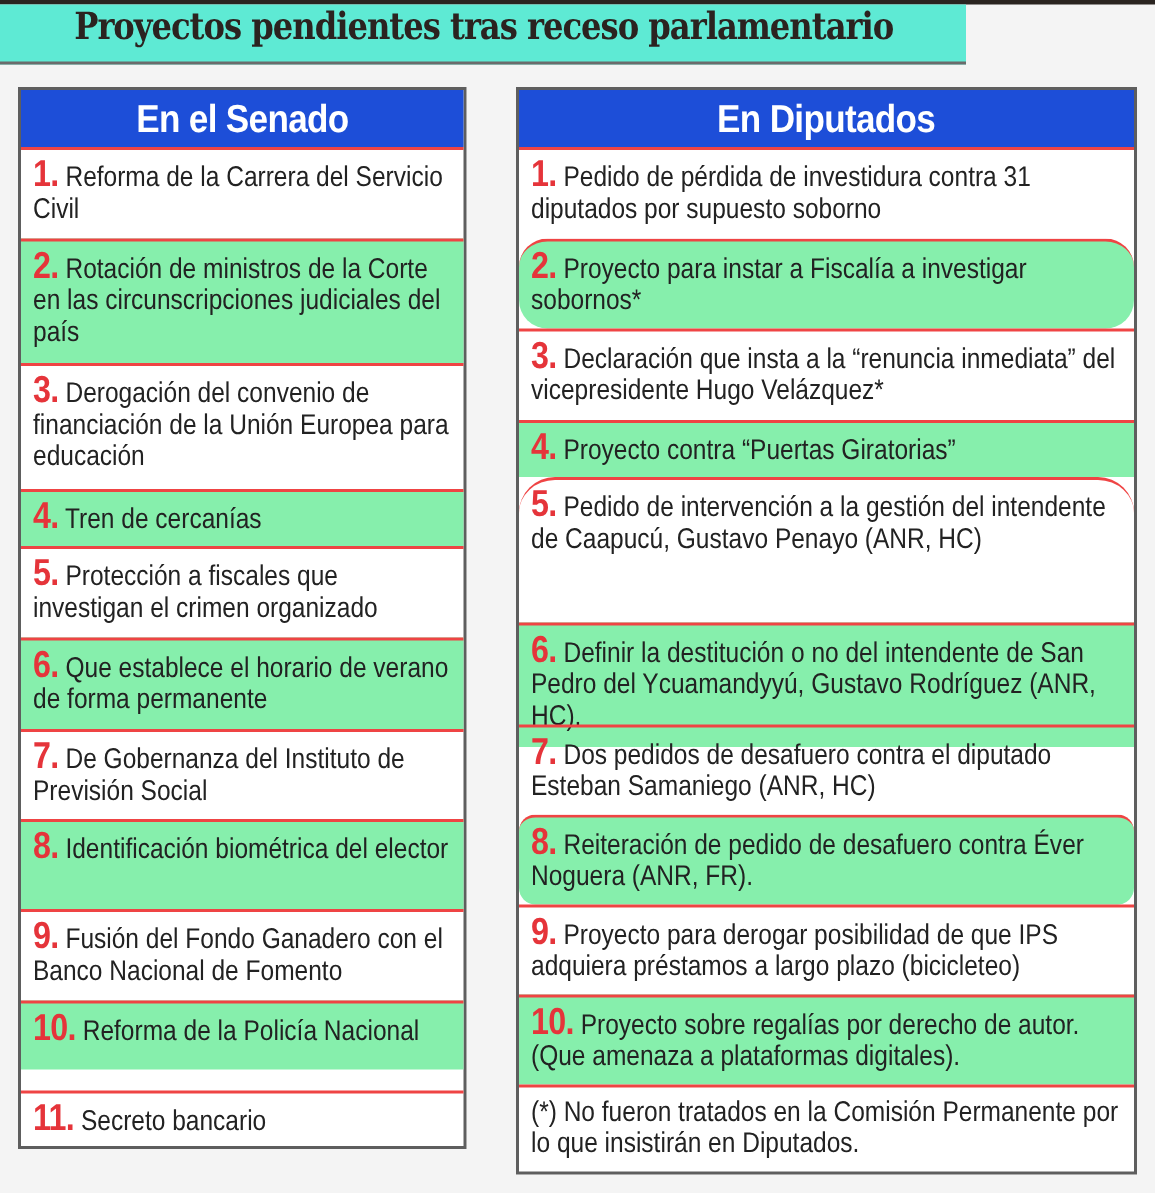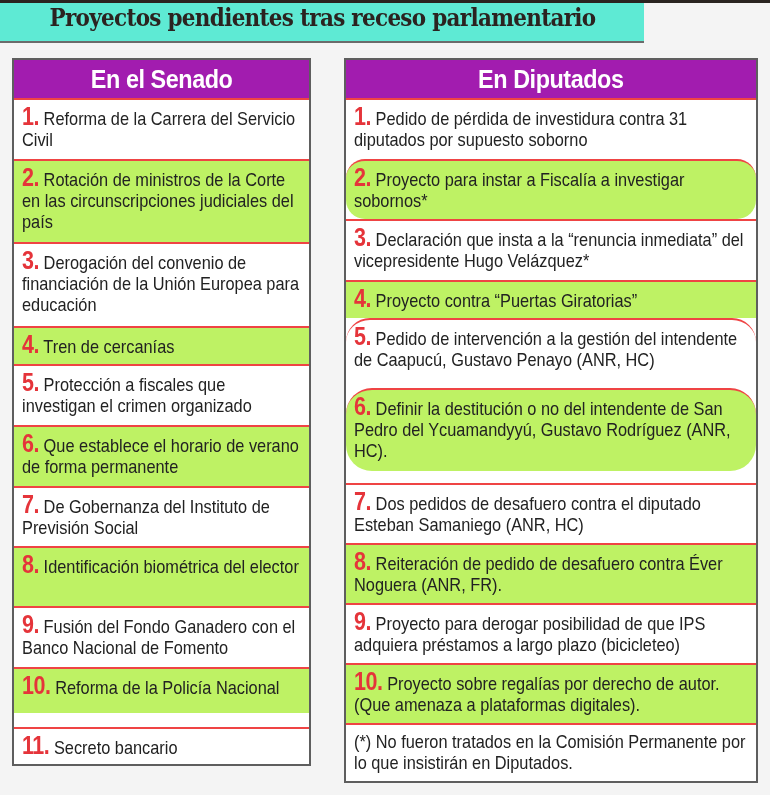--- a/index.html
+++ b/index.html
@@ -31,39 +31,39 @@
     }
     .panel {
       position: absolute;
       background: #ffffff;
       border: 2px solid #5e5e5e;
     }
     .panel.senado { left: 12px; top: 58px; width: 299px; height: 708px; }
     .panel.diputados { left: 344px; top: 58px; width: 414px; height: 725px; }
     .panel-header {
       position: absolute; left: 0; top: 0; right: 0; height: 38px;
-      background: #a21caf;
+      background: #1d4ed8;
       color: #ffffff;
       display: flex; align-items: center; justify-content: center;
       font-family: "Liberation Sans", sans-serif;
       font-weight: bold;
       font-size: 26px;
       letter-spacing: -0.5px;
     }
     .panel-header span { display: inline-block; transform: scaleX(0.9); }
     .row {
       position: absolute; left: 0; right: 0;
       border-top: 2px solid #ef4444;
       padding: 6px 8px 0 8px;
       font-size: 19px;
       line-height: 21px;
       color: #222;
       overflow: hidden;
     }
-    .row.alt { background: #bef264; }
+    .row.alt { background: #86efac; }
     .row .txt {
       display: block;
       transform-origin: left top;
       transform: scaleX(0.86);
       width: 116%;
     }
     .num {
       color: #e5343a;
       font-weight: bold;
       font-size: 25px;
@@ -130,27 +130,27 @@
   </div>
   <div class="row" style="top:159px;height:61px;">
     <span class="txt"><span class="num">3.</span> <span>Declaración que insta a la “renuncia inmediata” del vicepresidente Hugo Velázquez*</span></span>
   </div>
   <div class="row alt" style="top:220px;height:38px;">
     <span class="txt"><span class="num">4.</span> <span>Proyecto contra “Puertas Giratorias”</span></span>
   </div>
   <div class="row" style="top:258px;height:82px;border-radius:24px;">
     <span class="txt"><span class="num">5.</span> <span>Pedido de intervención a la gestión del intendente de Caapucú, Gustavo Penayo (ANR, HC)</span></span>
   </div>
-  <div class="row alt" style="top:328px;height:83px;border-radius:26px;">
+  <div class="row alt" style="top:355px;height:83px;">
     <span class="txt"><span class="num">6.</span> <span>Definir la destitución o no del intendente de San Pedro del Ycuamandyyú, Gustavo Rodríguez (ANR, HC).</span></span>
   </div>
   <div class="row" style="top:423px;height:60px;">
     <span class="txt"><span class="num">7.</span> <span>Dos pedidos de desafuero contra el diputado Esteban Samaniego (ANR, HC)</span></span>
   </div>
-  <div class="row alt" style="top:483px;height:60px;">
+  <div class="row alt" style="top:483px;height:60px;border-radius:11px;">
     <span class="txt"><span class="num">8.</span> <span>Reiteración de pedido de desafuero contra Éver Noguera (ANR, FR).</span></span>
   </div>
   <div class="row" style="top:543px;height:60px;">
     <span class="txt"><span class="num">9.</span> <span>Proyecto para derogar posibilidad de que IPS adquiera préstamos a largo plazo (bicicleteo)</span></span>
   </div>
   <div class="row alt" style="top:603px;height:60px;">
     <span class="txt"><span class="num">10.</span> <span>Proyecto sobre regalías por derecho de autor. (Que amenaza a plataformas digitales).</span></span>
   </div>
   <div class="row" style="top:663px;height:58px;">
     <span class="txt note">(*) No fueron tratados en la Comisión Permanente por lo que insistirán en Diputados.</span>

